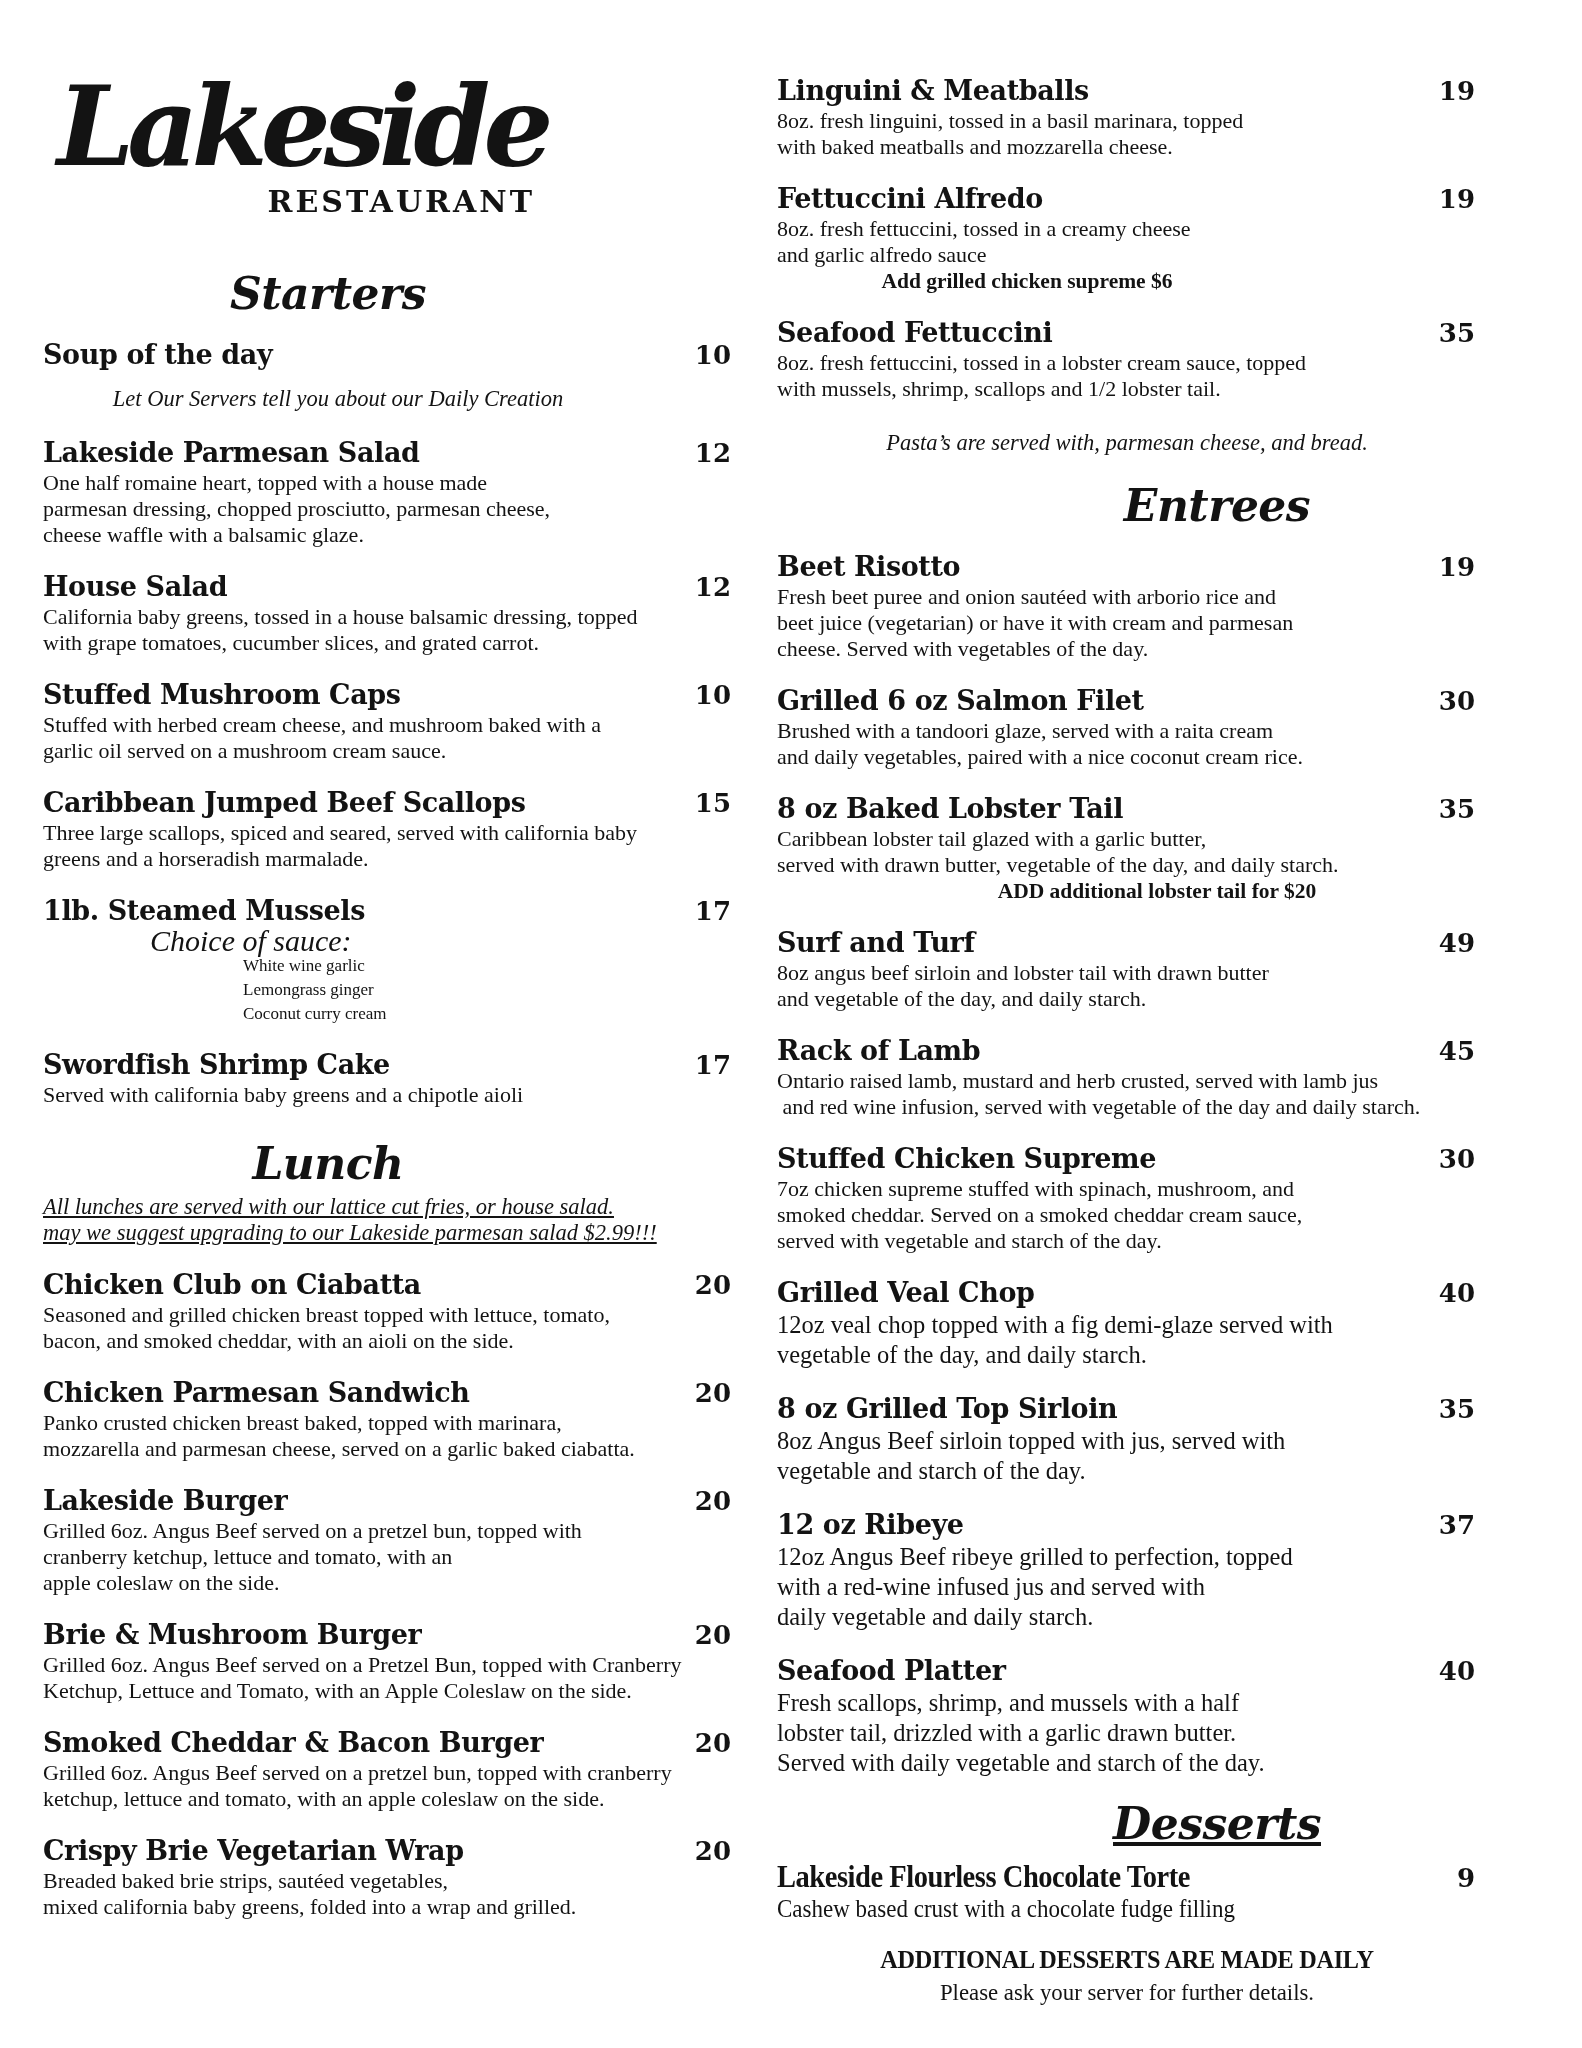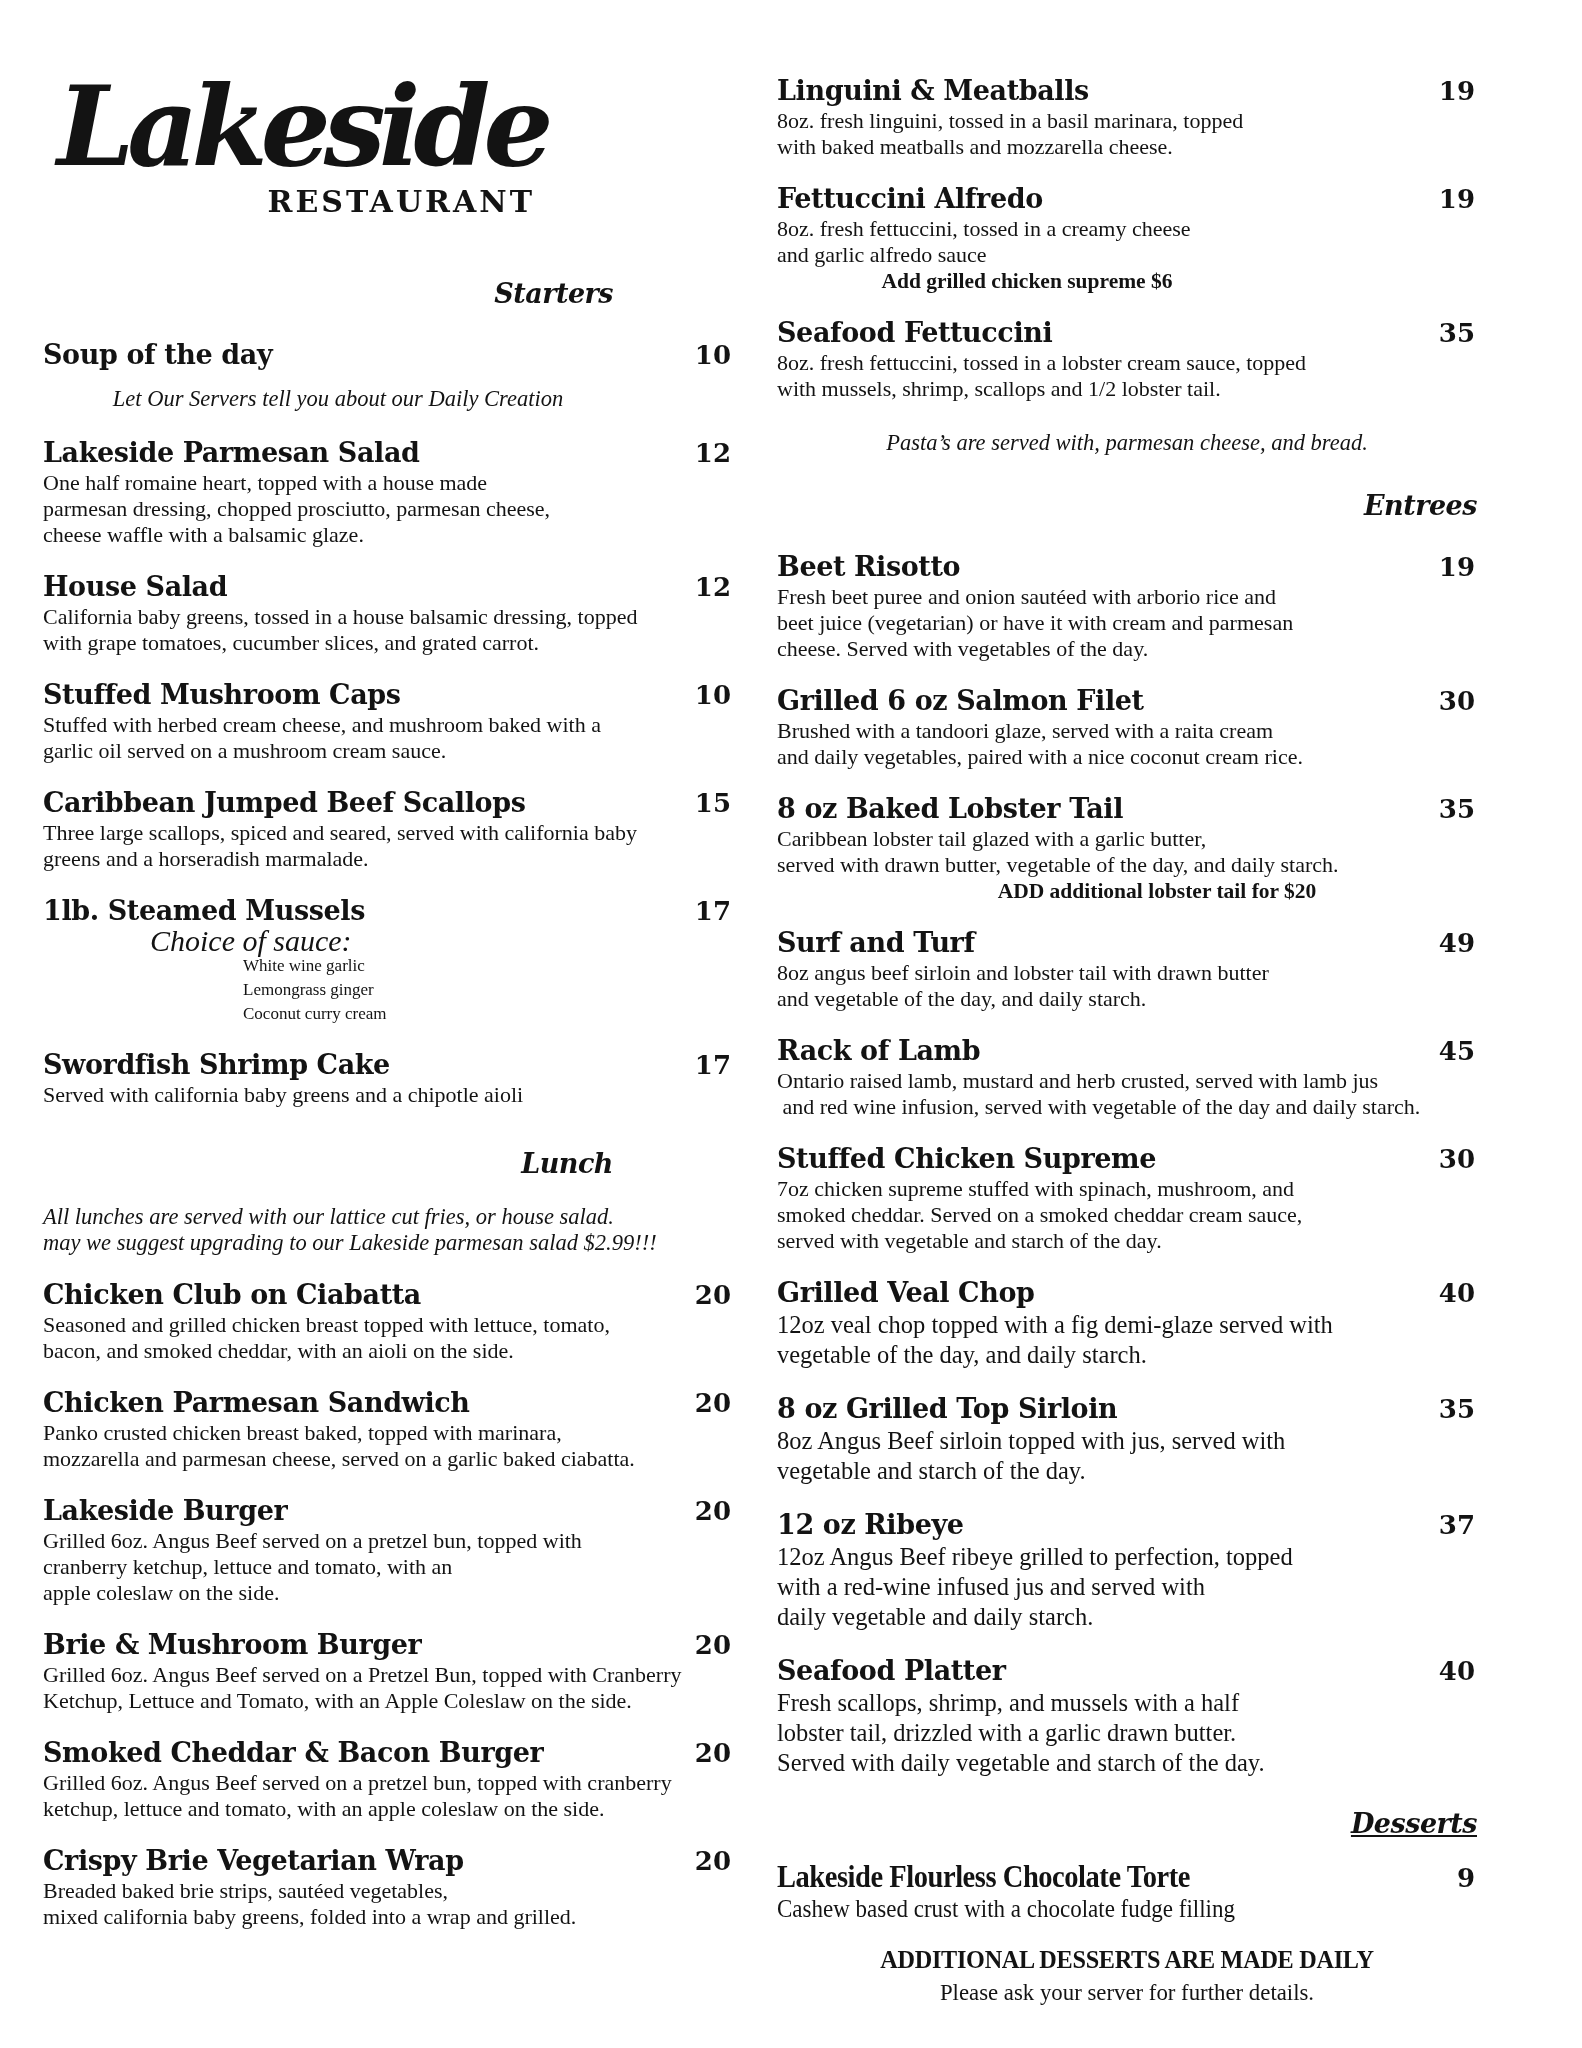--- a/index.html
+++ b/index.html
@@ -19,21 +19,21 @@
     font-size:110px;letter-spacing:-7px;line-height:150px;white-space:nowrap;
   }
   .logo-sub{
     font-family:"DejaVu Serif", serif;font-weight:bold;font-size:30px;
     letter-spacing:3px;margin-top:-20px;text-align:right;line-height:40px;
   }
 
   
   .section-header{
     font-family:"DejaVu Serif", serif;font-weight:bold;font-style:italic;
-    font-size:27px;line-height:44px;text-align:right;letter-spacing:-0.5px;
+    font-size:44px;line-height:44px;text-align:center;letter-spacing:-0.5px;
   }
   .col-left .section-header{margin-top:50px;padding-right:120px;}
   .col-left .section-header.s-lunch{margin-top:34px;}
   .col-right .section-header{margin-top:26px;padding-left:180px;}
   .col-right .section-header.s-desserts{margin-top:24px;text-decoration:underline;}
 
   
   .menu-item{margin-top:22px;}
   .item-row{display:flex;justify-content:space-between;align-items:baseline;line-height:34px;}
   .item-name{
@@ -49,21 +49,21 @@
   .addon.addon-1{padding-right:200px;}
   .addon.addon-2{padding-left:60px;}
 
   .choices-label{font-style:italic;font-size:30px;line-height:26px;margin-left:107px;}
   .choice-line{font-size:17px;line-height:24px;margin-left:200px;white-space:pre;}
 
   .note{font-style:italic;font-size:22.5px;line-height:30px;}
   .note.center{text-align:center;margin-top:12px;}
   .col-left .note.center{padding-right:100px;}
   .col-right .note.center{margin-top:26px;}
-  .note.left{margin-top:18px;line-height:26px;}
+  .note.left{margin-top:8px;line-height:26px;text-decoration:underline;}
 
   
   .menu-item.condensed{margin-top:14px;}
   .menu-item.condensed .item-name{
     font-family:"Liberation Serif", serif;font-size:31px;letter-spacing:-0.5px;
     transform:scaleX(0.92);transform-origin:left center;
   }
   .menu-item.condensed .item-desc{
     font-size:25px;line-height:27px;transform:scaleX(0.92);transform-origin:left center;
   }

